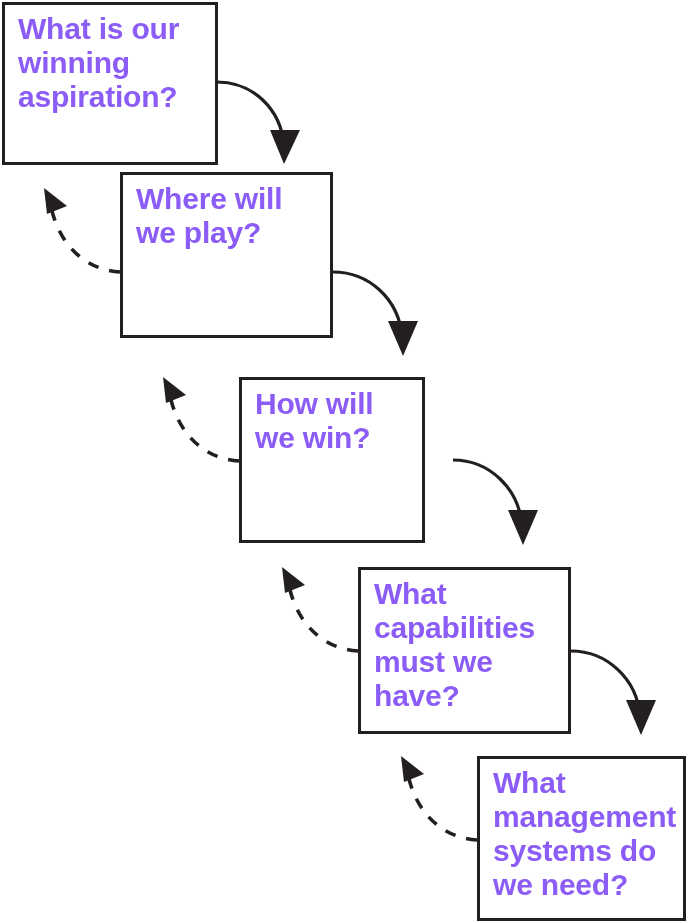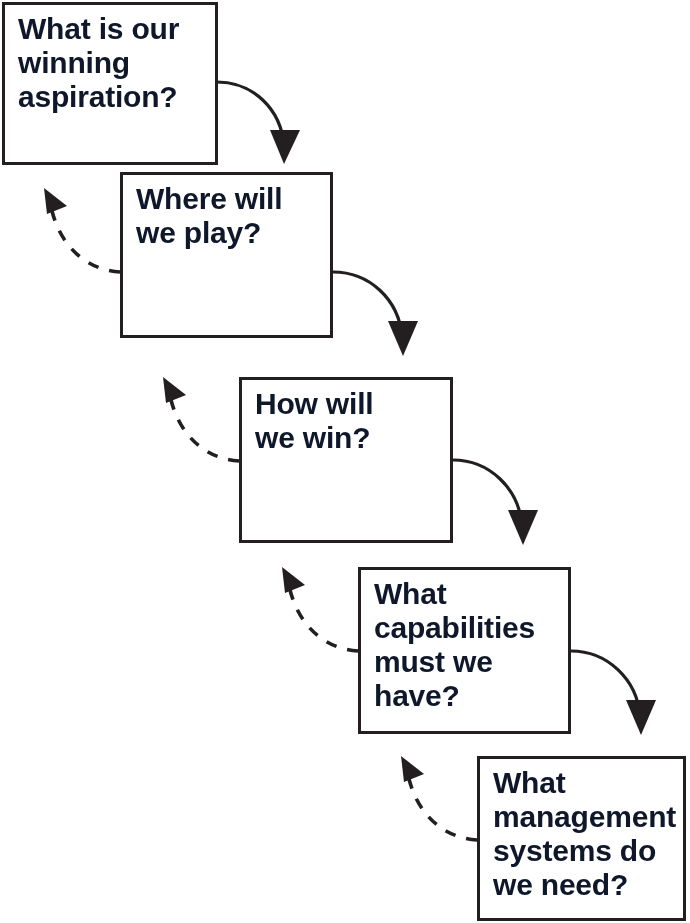--- a/index.html
+++ b/index.html
@@ -23,21 +23,21 @@
     z-index: 3;
   }
   .node-label {
     position: absolute;
     left: 13px;
     top: 7px;
     right: 6px;
     font-size: 30px;
     line-height: 34px;
     font-weight: 700;
-    color: #0f172a;
+    color: #8b5cf6;
     letter-spacing: -0.2px;
     white-space: pre-line;
   }
   #arrow-layer {
     position: absolute;
     left: 0;
     top: 0;
     width: 690px;
     height: 923px;
     z-index: 1;
@@ -113,21 +113,21 @@
     <div class="node-label">What is our
 winning
 aspiration?</div>
   </div>
 
   <div class="node" style="left:120px; top:172px; width:213px; height:166px;">
     <div class="node-label">Where will
 we play?</div>
   </div>
 
-  <div class="node" style="left:239px; top:377px; width:214px; height:166px;">
+  <div class="node" style="left:239px; top:377px; width:186px; height:166px;">
     <div class="node-label">How will
 we win?</div>
   </div>
 
   <div class="node" style="left:358px; top:567px; width:213px; height:167px;">
     <div class="node-label">What
 capabilities
 must we
 have?</div>
   </div>

